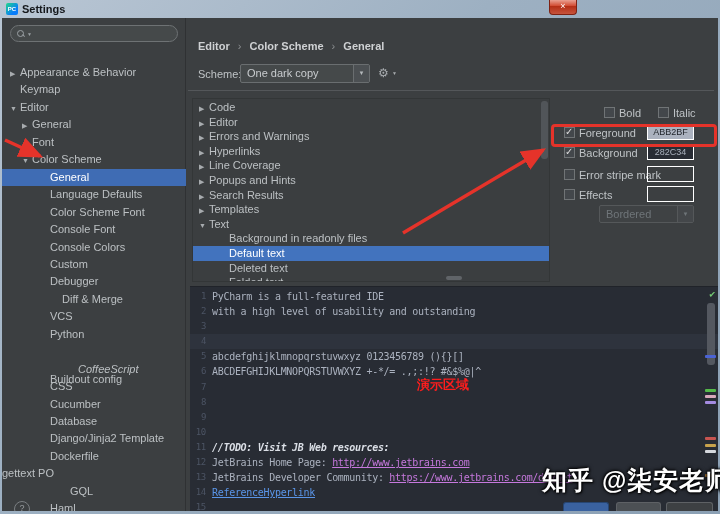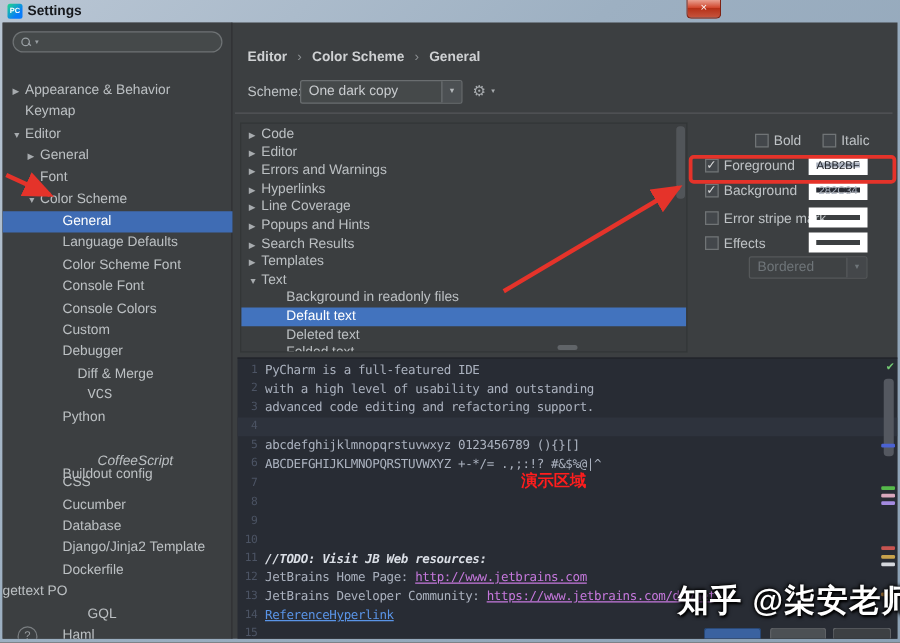--- a/index.html
+++ b/index.html
@@ -51,21 +51,21 @@
     border:1px solid #333637; overflow:hidden; }
   .opt-row { position:absolute; left:0; width:100%; height:14.6px; line-height:14.6px; color:#bcc0c3; white-space:nowrap; }
   .opt-row.selected { background:#4273be; color:#fff; }
   .vscroll { position:absolute; right:1px; top:2px; width:7px; height:58px; background:#5a5e62; border-radius:3px; opacity:.75; }
   .hscroll { position:absolute; left:253px; bottom:1px; width:16px; height:4px; background:#6a6e72; border-radius:2px; opacity:.8; }
 
   
   .props-label { position:absolute; color:#bfc3c6; }
   .cb { position:absolute; width:11px; height:11px; background:#43474b; border:1px solid #707476; }
   .cb.checked::after { content:"✓"; position:absolute; left:0px; top:-2px; color:#dcdcdc; font-size:10px; }
-  .swatch { position:absolute; width:47px; height:16px; border:6px solid #ffffff; font-size:9px;
+  .swatch { position:absolute; width:47px; height:16px; border:1px solid #ffffff; font-size:9px;
     display:flex; align-items:center; justify-content:center; }
   .combo-disabled { position:absolute; left:597px; top:187px; width:95px; height:18px; background:#3f4244;
     border:1px solid #55585a; border-radius:2px; color:#6f7579; }
   .combo-disabled .val { position:absolute; left:6px; top:2px; }
   .combo-disabled .combo-arrow { background:#44474a; color:#6f7579; border-left:1px solid #55585a; }
 
   
   .preview { position:absolute; left:188px; top:268px; width:528px; height:229px; background:#282c34;
     border-top:1px solid #202329; overflow:hidden; font-family:"DejaVu Sans Mono", monospace;
     font-size:10px; letter-spacing:-0.3px; }
@@ -124,21 +124,21 @@
           <div class="side-row" style="top: 115.8px; padding-left: 20px;"><span class="tri">&nbsp;</span><span>Font</span></div>
           <div class="side-row" style="top: 133.25px; padding-left: 20px;"><span class="tri">▼</span><span>Color Scheme</span></div>
           <div class="side-row selected" style="top: 150.7px; padding-left: 48px;"><span>General</span></div>
           <div class="side-row" style="top: 168.15px; padding-left: 48px;"><span>Language Defaults</span></div>
           <div class="side-row" style="top: 185.6px; padding-left: 48px;"><span>Color Scheme Font</span></div>
           <div class="side-row" style="top: 203.05px; padding-left: 48px;"><span>Console Font</span></div>
           <div class="side-row" style="top: 220.5px; padding-left: 48px;"><span>Console Colors</span></div>
           <div class="side-row" style="top: 237.95px; padding-left: 48px;"><span>Custom</span></div>
           <div class="side-row" style="top: 255.4px; padding-left: 48px;"><span>Debugger</span></div>
           <div class="side-row" style="top: 272.85px; padding-left: 48px; margin-left: 12px;"><span>Diff &amp; Merge</span></div>
-          <div class="side-row" style="top: 290.3px; padding-left: 68px; font-family: Liberation Mono, monospace;"><span>VCS</span></div>
+          <div class="side-row" style="top: 290.3px; padding-left: 48px;"><span>VCS</span></div>
           <div class="side-row" style="top: 307.75px; padding-left: 48px;"><span>Python</span></div>
           <div class="side-row" style="top: 325.2px; padding-left: 48px; margin-top: 28px;"><span>Buildout config</span></div>
           <div class="side-row" style="top: 342.65px; padding-left: 76px; font-style: italic;"><span>CoffeeScript</span></div>
           <div class="side-row" style="top: 360.1px; padding-left: 48px;"><span>CSS</span></div>
           <div class="side-row" style="top: 377.55px; padding-left: 48px;"><span>Cucumber</span></div>
           <div class="side-row" style="top: 395px; padding-left: 48px;"><span>Database</span></div>
           <div class="side-row" style="top: 412.45px; padding-left: 48px;"><span>Django/Jinja2 Template</span></div>
           <div class="side-row" style="top: 429.9px; padding-left: 48px;"><span>Dockerfile</span></div>
           <div class="side-row" style="top: 447.35px; "><span>gettext PO</span></div>
           <div class="side-row" style="top: 464.8px; padding-left: 68px;"><span>GQL</span></div>
@@ -216,21 +216,20 @@
           <div class="pline">
             <span class="lnum">1</span>
             <span class="pcode"><span>PyCharm is a full-featured IDE</span></span>
           </div>
           <div class="pline">
             <span class="lnum">2</span>
             <span class="pcode"><span>with a high level of usability and outstanding</span></span>
           </div>
           <div class="pline">
             <span class="lnum">3</span>
-            <span class="pcode"><span>advanced code editing and refactoring support.</span></span>
           </div>
           <div class="pline caret-row">
             <span class="lnum">4</span>
             <span class="pcode"></span>
           </div>
           <div class="pline">
             <span class="lnum">5</span>
             <span class="pcode"><span>abcdefghijklmnopqrstuvwxyz 0123456789 (){}[]</span></span>
           </div>
           <div class="pline">

